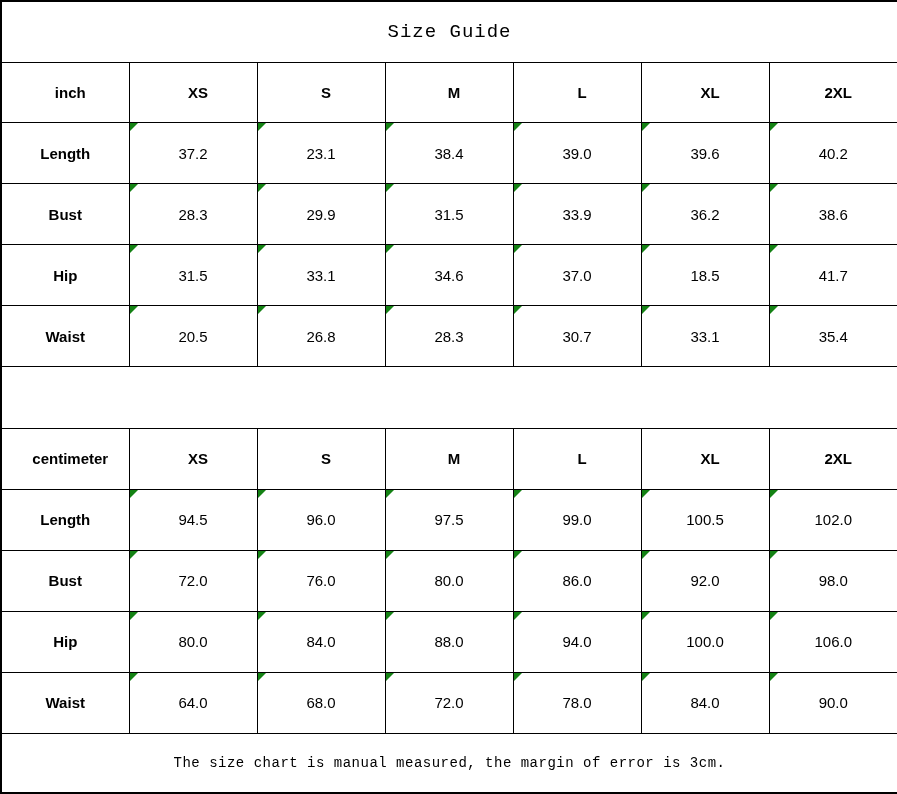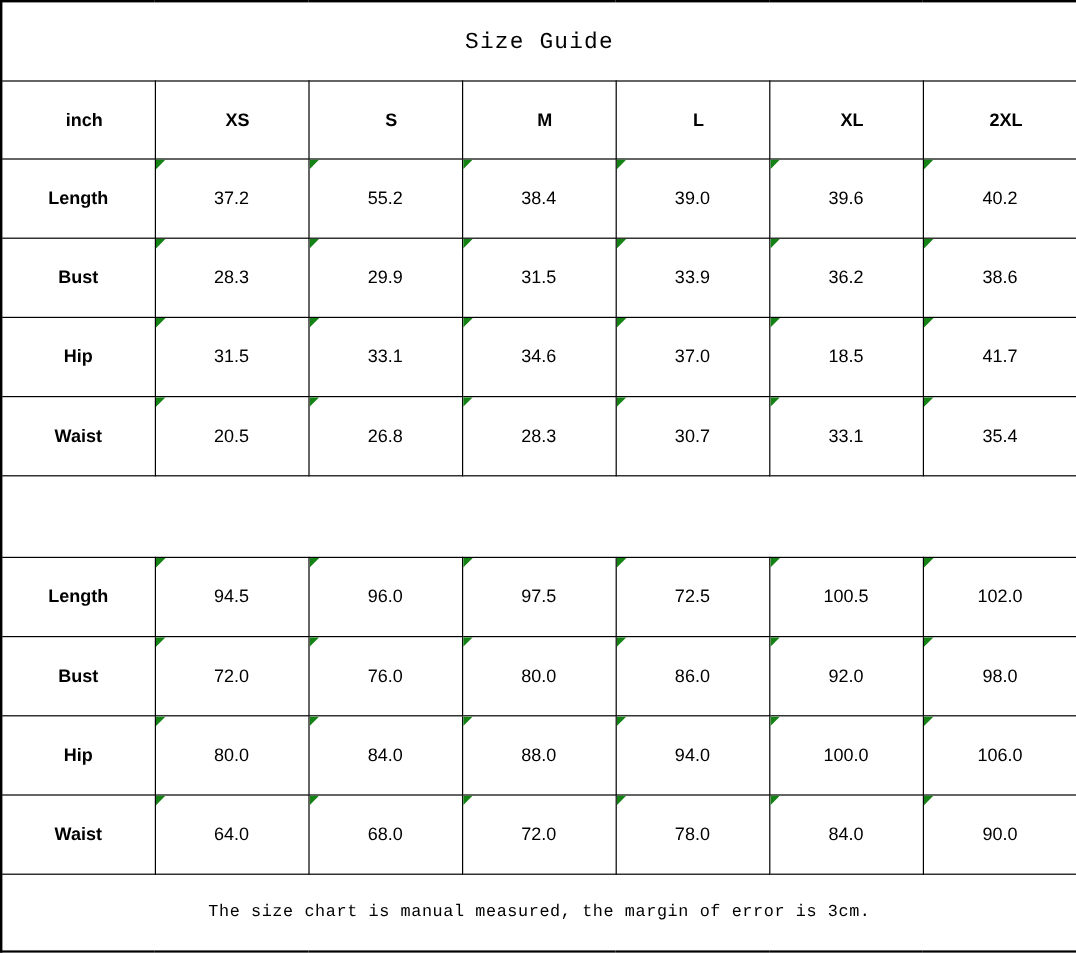--- a/index.html
+++ b/index.html
@@ -83,21 +83,21 @@
     <td>S</td>
     <td>M</td>
     <td>L</td>
     <td>XL</td>
     <td>2XL</td>
   </tr>
 
   <tr class="data-row">
     <td class="label-cell">Length</td>
     <td><span class="flag"></span><span>37.2</span></td>
-    <td><span class="flag"></span><span>55.2</span></td>
+    <td><span class="flag"></span><span>23.1</span></td>
     <td><span class="flag"></span><span>38.4</span></td>
     <td><span class="flag"></span><span>39.0</span></td>
     <td><span class="flag"></span><span>39.6</span></td>
     <td><span class="flag"></span><span>40.2</span></td>
   </tr>
   <tr class="data-row">
     <td class="label-cell">Bust</td>
     <td><span class="flag"></span><span>28.3</span></td>
     <td><span class="flag"></span><span>29.9</span></td>
     <td><span class="flag"></span><span>31.5</span></td>
@@ -121,27 +121,36 @@
     <td><span class="flag"></span><span>28.3</span></td>
     <td><span class="flag"></span><span>30.7</span></td>
     <td><span class="flag"></span><span>33.1</span></td>
     <td><span class="flag"></span><span>35.4</span></td>
   </tr>
 
   <tr class="spacer-row">
     <td colspan="7"></td>
   </tr>
 
+  <tr class="header-row">
+    <td class="label-cell">centimeter</td>
+    <td>XS</td>
+    <td>S</td>
+    <td>M</td>
+    <td>L</td>
+    <td>XL</td>
+    <td>2XL</td>
+  </tr>
 
   <tr class="data-row">
     <td class="label-cell">Length</td>
     <td><span class="flag"></span><span>94.5</span></td>
     <td><span class="flag"></span><span>96.0</span></td>
     <td><span class="flag"></span><span>97.5</span></td>
-    <td><span class="flag"></span><span>72.5</span></td>
+    <td><span class="flag"></span><span>99.0</span></td>
     <td><span class="flag"></span><span>100.5</span></td>
     <td><span class="flag"></span><span>102.0</span></td>
   </tr>
   <tr class="data-row">
     <td class="label-cell">Bust</td>
     <td><span class="flag"></span><span>72.0</span></td>
     <td><span class="flag"></span><span>76.0</span></td>
     <td><span class="flag"></span><span>80.0</span></td>
     <td><span class="flag"></span><span>86.0</span></td>
     <td><span class="flag"></span><span>92.0</span></td>

